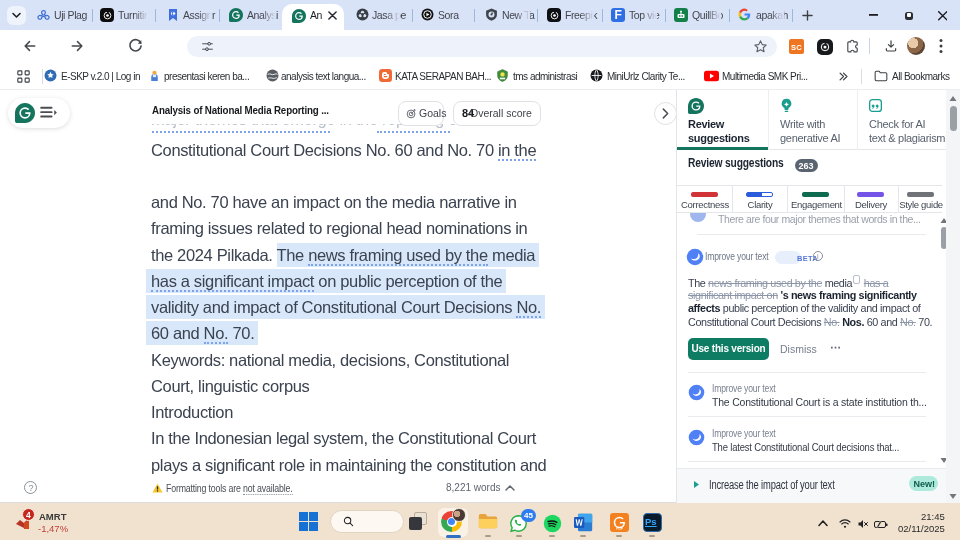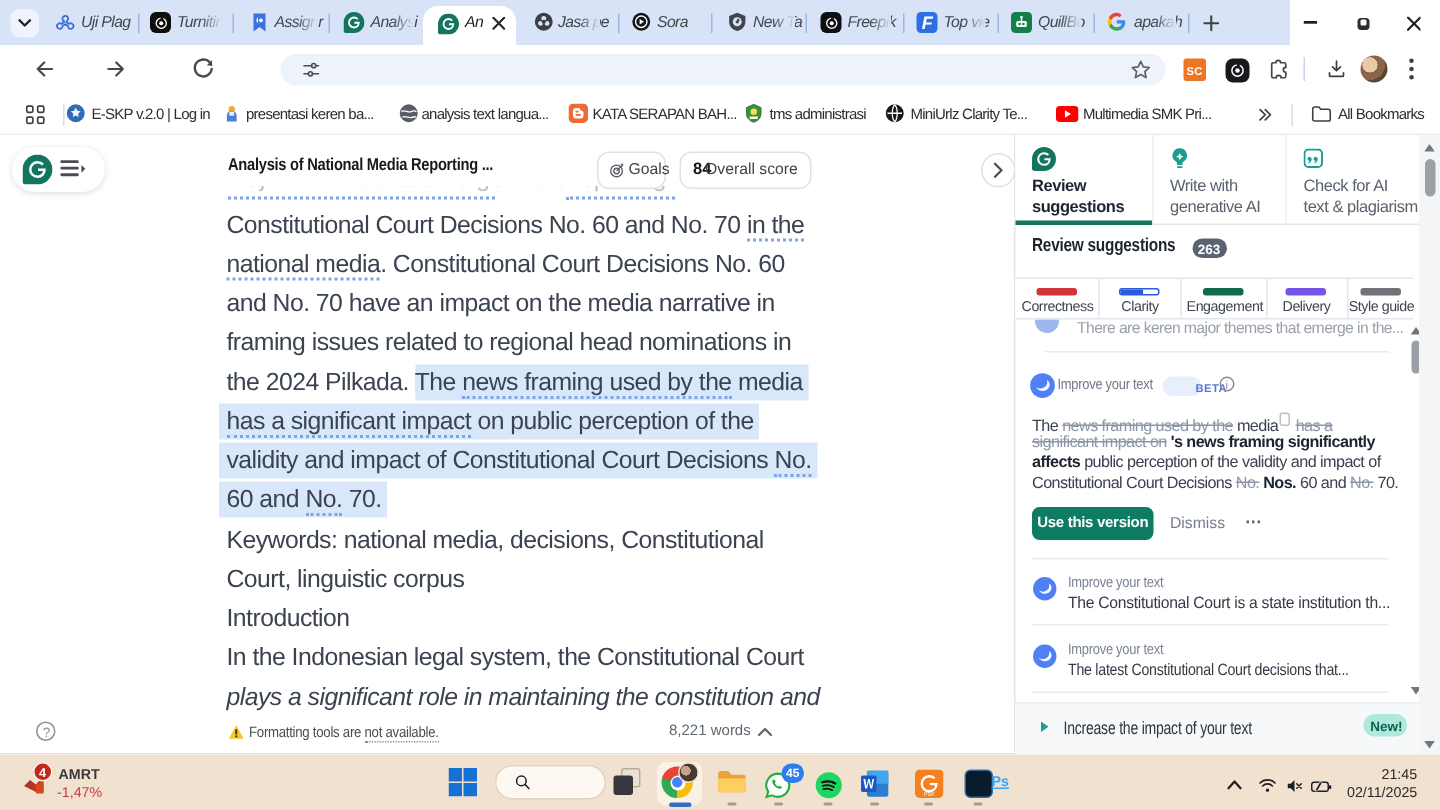--- a/index.html
+++ b/index.html
@@ -1,20 +1,20 @@
 <!DOCTYPE html>
 <html><head>
 <meta charset="utf-8">
 <style>
   * { margin:0; padding:0; box-sizing:border-box; }
   html,body { width:960px; height:540px; overflow:hidden; }
   body { font-family:"Liberation Sans", sans-serif; position:relative; background:#fff; }
   .abs { position:absolute; }
   
-  #tabstrip { left:0; top:0; width:860px; height:30px; background:#d9e3f8;font-style:italic; }
+  #tabstrip { left:0; top:0; width:960px; height:30px; background:#d9e3f8; }
   .tsep { position:absolute; top:9px; width:1px; height:13px; background:#9fb6dd; }
   .tablbl { position:absolute; top:9px; font-size:10.5px; letter-spacing:-0.4px; color:#42464d; white-space:nowrap; }
   .tfade { position:absolute; top:0; height:30px; width:14px; }
   
   #toolbar { left:0; top:30px; width:960px; height:32px; background:#ffffff; }
   #omnibox { position:absolute; left:187px; top:35.5px; width:590px; height:21px; background:#eef2fa; border-radius:11px; }
   
   #bookmarks { left:0; top:62px; width:960px; height:28px; background:#ffffff; }
   .bktxt { position:absolute; top:8.5px; font-size:10px; letter-spacing:-0.5px; color:#2b2e33; white-space:nowrap; }
   
@@ -260,32 +260,31 @@
   <div class="bktxt" style="left:892px;">All Bookmarks</div>
 </div>
 <div class="abs" id="content">
 
   <div class="abs" style="left:0;top:34px;height:6px;overflow:hidden;width:676px;">
     <div class="dl" style="left:151px;top:-18px;color:#bcc2cb;">major themes that emerge in the reporting on the</div>
   </div>
   <div class="abs" style="left:152px;top:40.5px;width:178px;border-bottom:2px dotted #7da4e8;"></div>
   <div class="abs" style="left:377px;top:40.5px;width:73px;border-bottom:2px dotted #7da4e8;"></div>
   <div class="dl" style="top:46.5px;">Constitutional Court Decisions No. 60 and No. 70 <span class="du">in the</span></div>
-  <div class="dl" style="top:72.75px;"><span class="du">national media</span>. Constitutional Court Decisions No. 60</div>
   <div class="dl" style="top:99px;">and No. 70 have an impact on the media narrative in</div>
   <div class="dl" style="top:125.25px;">framing issues related to regional head nominations in</div>
   <div class="dl" style="top:151.5px;">the 2024 Pilkada. <span class="hl">The <span class="du">news framing used by the</span> media</span></div>
   <div class="dl" style="top:177.75px;"><span class="hl2"><span class="du">has a significant impact</span> on public perception of the</span></div>
   <div class="dl" style="top:204px;"><span class="hl2">validity and impact of Constitutional Court Decisions <span class="du">No.</span></span></div>
   <div class="dl" style="top:230.25px;"><span class="hl2">60 and <span class="du">No.</span> 70.</span></div>
   <div class="dl" style="top:282.75px;">Court, linguistic corpus</div>
   <div class="dl" style="top:256.5px;">Keywords: national media, decisions, Constitutional</div>
   <div class="dl" style="top:309px;">Introduction</div>
   <div class="dl" style="top:335.25px;">In the Indonesian legal system, the Constitutional Court</div>
-  <div class="dl" style="top:361.5px;font-style:italic;">plays a significant role in maintaining the constitution and</div>
+  <div class="dl" style="top:361.5px;">plays a significant role in maintaining the constitution and</div>
 
   <div class="abs" style="left:0;top:0;width:676px;height:32px;background:#fff;"></div>
   <div class="abs" style="left:8px;top:8px;width:62px;height:30px;background:#fff;border-radius:15px;box-shadow:0 1px 4px rgba(60,64,80,.18);"></div>
   <svg class="abs" style="left:15px;top:13px" width="20" height="20" viewBox="0 0 24 24">
       <path d="M12 0 C18.6 0 24 5.4 24 12 C24 18.6 18.6 24 12 24 L2.5 24 C1 24 0 23 0 21.5 L0 12 C0 5.4 5.4 0 12 0 Z" fill="#15745e"></path>
       <path d="M16.4 8 C15.3 6.9 13.7 6.2 12 6.2 C8.8 6.2 6.2 8.8 6.2 12 C6.2 15.2 8.8 17.8 12 17.8 C15.2 17.8 17.6 15.4 17.6 12.2 L12.4 12.2" fill="none" stroke="#fff" stroke-width="2"></path>
     </svg>
   <svg class="abs" style="left:40px;top:16px" width="18" height="14" viewBox="0 0 20 16">
       <path d="M1 2 H13 M1 7 H13 M1 12 H13" stroke="#4a4d52" stroke-width="2.1" stroke-linecap="round"></path>
       <path d="M16 4.5 L19 7.5 L16 10.5 Z" fill="#4a4d52"></path>
@@ -317,21 +316,21 @@
   <div class="abs" style="left:166px;top:392.5px;font-size:10px;letter-spacing:-0.2px;color:#4a4e55;transform:scaleX(0.88);transform-origin:left;white-space:nowrap;">Formatting tools are <span style="border-bottom:1.5px dotted #8a8f98;">not available.</span></div>
   <div class="abs" style="left:446px;top:392px;font-size:10px;color:#5f6670;">8,221 words</div>
   <svg class="abs" style="left:505px;top:394px" width="10" height="7" viewBox="0 0 10 7">
       <path d="M1 6 L5 2 L9 6" stroke="#5f6670" stroke-width="1.5" fill="none" stroke-linecap="round" stroke-linejoin="round"></path>
     </svg>
   <div class="abs" style="left:0;top:412px;width:676px;height:1px;background:#dadce0;"></div>
 </div>
 <div class="abs" id="sidebar">
 
   <div class="abs" style="left:13px;top:116px;width:16px;height:16px;border-radius:50%;background:#9fb6ef;"></div>
-  <div class="abs" style="left:41px;top:123px;font-size:10.5px;letter-spacing:-0.4px;color:#9aa1ac;white-space:nowrap;">There are keren major themes that emerge in the...</div>
+  <div class="abs" style="left:41px;top:123px;font-size:10.5px;letter-spacing:-0.4px;color:#9aa1ac;white-space:nowrap;">There are four major themes that words in the...</div>
   <div class="abs" style="left:20px;top:144px;width:229px;height:1px;background:#e8eaed;"></div>
   <svg class="abs" style="left:9px;top:158px" width="18" height="18" viewBox="0 0 24 24">
       <circle cx="12" cy="12" r="11" fill="#4f80f6"></circle>
       <path d="M6.5 13.5 C9 15.5 13 15 15 12.5 C16.5 10.6 16.5 8.5 15.8 7 C18 8 19 10.5 18 13 C16.8 16 13 17.5 10 16.5 C8.2 15.9 7 14.8 6.5 13.5 Z" fill="#fff" opacity=".95"></path>
     </svg>
   <div class="abs" style="left:28px;top:161px;font-size:10px;letter-spacing:-0.2px;color:#6f7888;transform:scaleX(0.86);transform-origin:left;">Improve your text</div>
   <div class="abs" style="left:98px;top:160.5px;width:26px;height:13px;background:#e7eefc;border-radius:7px;"></div>
   <div class="abs" style="left:120px;top:163.5px;font-size:7.5px;font-weight:bold;color:#5577d8;letter-spacing:.3px;">BETA</div>
   <div class="abs" style="left:136px;top:161px;width:10px;height:10px;border:1.2px solid #8a909b;border-radius:50%;"></div>
   <div class="abs" style="left:140px;top:162px;font-size:7.5px;color:#8a909b;">i</div>
@@ -489,21 +488,21 @@
       <path d="M2 8 l1.6 8 h1.5 l1.4-6 1.4 6 h1.5 L11 8 H9.6 l-1 6 -1.4-6 H6 L4.7 14 3.6 8 Z" fill="#fff"></path>
     </svg>
 
   <svg class="abs" style="left:610px;top:10px" width="19" height="19" viewBox="0 0 24 24">
       <rect width="24" height="24" rx="4" fill="#f3811f"></rect>
       <path d="M16.5 7.5 C15.4 6.4 13.8 5.7 12 5.7 C8.5 5.7 5.7 8.5 5.7 12 C5.7 15.5 8.5 18.3 12 18.3 C15.5 18.3 18 15.8 18 12.3 L12.5 12.3" fill="none" stroke="#fff" stroke-width="2"></path>
       <text x="12" y="22" font-size="4.5" fill="#fff" text-anchor="middle" font-family="Liberation Sans">PDF</text>
     </svg>
 
   <div class="abs" style="left:643px;top:10px;width:19px;height:19px;background:#0a1b2c;border:1.5px solid #2f6ba8;border-radius:4px;"></div>
-  <div class="abs" style="left:661px;top:13px;font-size:9.5px;font-weight:bold;color:#31a8ff;text-decoration:underline;">Ps</div>
+  <div class="abs" style="left:645px;top:13px;font-size:9.5px;font-weight:bold;color:#31a8ff;text-decoration:underline;">Ps</div>
 
   <div class="abs" style="left:485px;top:31.5px;width:6px;height:2.5px;background:#a79c8b;border-radius:1px;"></div>
   <div class="abs" style="left:516px;top:31.5px;width:6px;height:2.5px;background:#a79c8b;border-radius:1px;"></div>
   <div class="abs" style="left:549px;top:31.5px;width:6px;height:2.5px;background:#a79c8b;border-radius:1px;"></div>
   <div class="abs" style="left:580px;top:31.5px;width:6px;height:2.5px;background:#a79c8b;border-radius:1px;"></div>
   <div class="abs" style="left:616px;top:31.5px;width:6px;height:2.5px;background:#a79c8b;border-radius:1px;"></div>
   <div class="abs" style="left:649px;top:31.5px;width:6px;height:2.5px;background:#a79c8b;border-radius:1px;"></div>
 
   <svg class="abs" style="left:818px;top:16px" width="10" height="8" viewBox="0 0 10 8">
       <path d="M1 6.5 L5 2 L9 6.5" stroke="#1f2023" stroke-width="1.5" fill="none" stroke-linecap="round" stroke-linejoin="round"></path>

